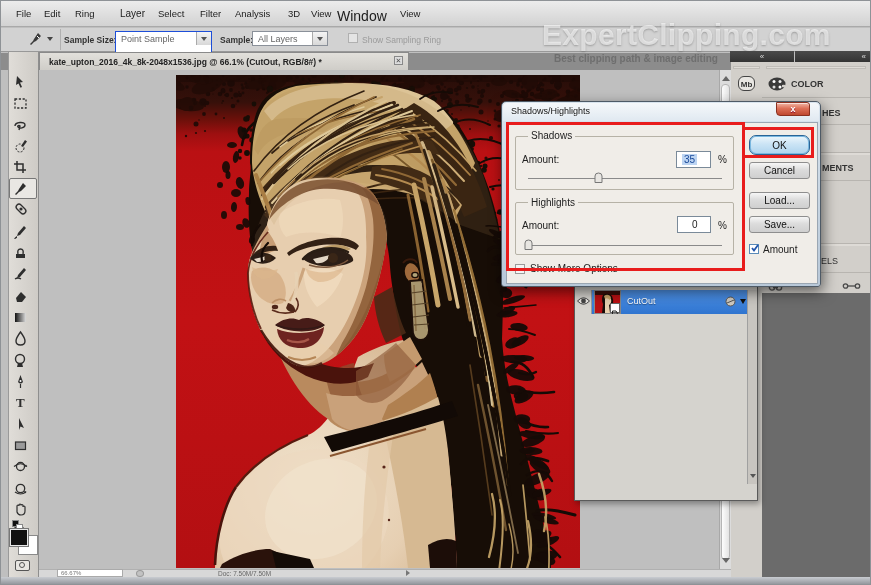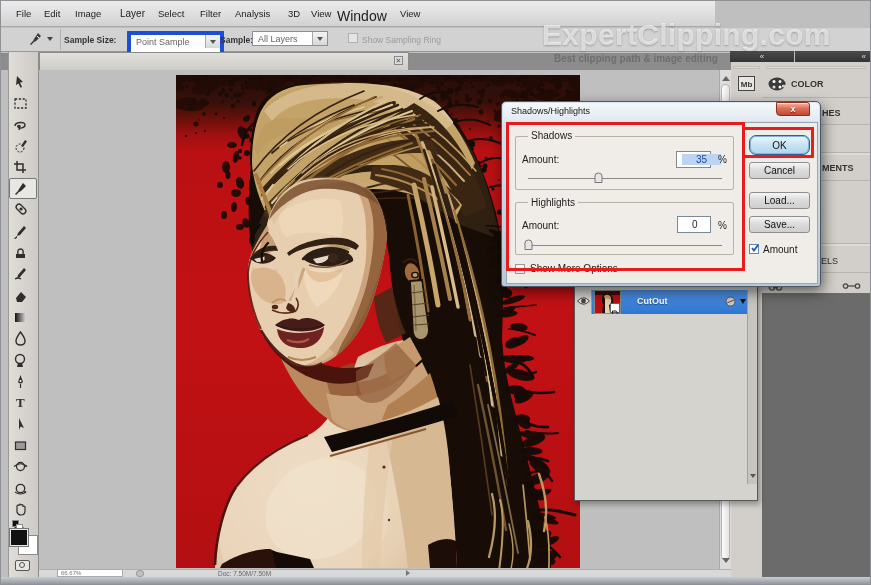--- a/index.html
+++ b/index.html
@@ -4,44 +4,44 @@
 *{margin:0;padding:0;box-sizing:border-box}
 html,body{width:871px;height:585px;overflow:hidden}
 body{font-family:"Liberation Sans",sans-serif;background:#bfbfbf;position:relative}
 .abs{position:absolute}
 </style></head>
 <body>
 
 <div class="abs" style="left:0;top:0;width:871px;height:585px;border:1px solid #8e9296"></div>
 <div class="abs" style="left:866px;top:60px;width:4px;height:518px;background:#c6c8cb"></div>
 
-<div class="abs" style="left:1px;top:1px;width:714px;height:26px;background:linear-gradient(#ececec,#d2d2d2);border-bottom:1px solid #a9a9a9">
+<div class="abs" style="left:1px;top:1px;width:869px;height:26px;background:linear-gradient(#ececec,#d2d2d2);border-bottom:1px solid #a9a9a9">
     <span class="abs" style="left:15px;top:7px;font-size:9.5px;color:#1c1c1c">File</span>
     <span class="abs" style="left:43px;top:7px;font-size:9.5px;color:#1c1c1c">Edit</span>
-    <span class="abs" style="left:74px;top:7px;font-size:9.5px;color:#1c1c1c">Image</span>
+    <span class="abs" style="left:74px;top:7px;font-size:9.5px;color:#1c1c1c">Ring</span>
     <span class="abs" style="left:119px;top:7px;font-size:10px;color:#1c1c1c">Layer</span>
     <span class="abs" style="left:157px;top:7px;font-size:9.5px;color:#1c1c1c">Select</span>
     <span class="abs" style="left:199px;top:7px;font-size:9.5px;color:#1c1c1c">Filter</span>
     <span class="abs" style="left:234px;top:7px;font-size:9.5px;color:#1c1c1c">Analysis</span>
     <span class="abs" style="left:287px;top:7px;font-size:9.5px;color:#1c1c1c">3D</span>
     <span class="abs" style="left:310px;top:7px;font-size:9.5px;color:#1c1c1c">View</span>
     <span class="abs" style="left:336px;top:7px;font-size:14px;color:#1c1c1c">Window</span>
     <span class="abs" style="left:399px;top:7px;font-size:9.5px;color:#1c1c1c">View</span>
   </div>
 
 <div class="abs" style="left:1px;top:28px;width:869px;height:24px;background:#d2d2d2;border-bottom:1px solid #989898">
   <div class="abs" style="left:8px;top:1px;width:52px;height:21px;border-right:1px solid #b0b0b0">
     <svg class="abs" style="left:16px;top:2px" width="18" height="18" viewBox="0 0 18 18">
         <path d="M13,2 l3,3 -5,5 -2,1 -3,3 -1,-1 3,-3 1,-2 z" fill="#3a3a3a"></path>
         <path d="M12,5 l2,2" stroke="#fff" stroke-width="1"></path>
       </svg>
     <div class="abs" style="left:38px;top:8px;width:0;height:0;border:3px solid transparent;border-top:4px solid #444"></div>
   </div>
   <span class="abs" style="left:63px;top:7px;font-size:8.5px;font-weight:bold;color:#333">Sample Size:</span>
-  <div class="abs" style="left:126px;top:3px;width:97px;height:25px;background:#fff;border:4px solid #1d4ed8">
+  <div class="abs" style="left:114px;top:3px;width:97px;height:25px;background:#fff;border:1px solid #1d4ed8">
      <span class="abs" style="left:5px;top:2px;font-size:9px;color:#666">Point Sample</span>
      <div class="abs" style="right:0;top:0;width:15px;height:13px;background:linear-gradient(#f4f4f4,#d8d8d8);border-left:1px solid #aaa">
         <div class="abs" style="left:4px;top:5px;border:3px solid transparent;border-top:4px solid #555"></div>
       </div>
   </div>
   <span class="abs" style="left:219px;top:7px;font-size:8.5px;font-weight:bold;color:#333">Sample:</span>
   <div class="abs" style="left:251px;top:3px;width:76px;height:15px;background:#fff;border:1px solid #8a9099">
      <span class="abs" style="left:5px;top:2px;font-size:9px;color:#666">All Layers</span>
      <div class="abs" style="right:0;top:0;width:15px;height:13px;background:linear-gradient(#f4f4f4,#d8d8d8);border-left:1px solid #aaa">
         <div class="abs" style="left:4px;top:5px;border:3px solid transparent;border-top:4px solid #555"></div>
@@ -50,20 +50,21 @@
   <div class="abs" style="left:347px;top:5px;width:10px;height:10px;background:#e4e4e4;border:1px solid #b0b0b0"></div>
   <span class="abs" style="left:361px;top:7px;font-size:8.5px;color:#9b9b9b">Show Sampling Ring</span>
 </div>
 
 <div class="abs" style="left:542px;top:18px;width:310px;font-size:30px;font-weight:bold;color:rgba(255,255,255,0.62);text-shadow:0 1px 2px rgba(105,105,105,0.5);letter-spacing:0.3px">ExpertClipping.com</div>
 
 <div class="abs" style="left:1px;top:53px;width:730px;height:17px;background:#8c8c8c"></div>
 <div class="abs" style="left:554px;top:53px;width:240px;height:11px;font-size:10px;font-weight:bold;color:rgba(70,70,70,0.42)">Best clipping path &amp; image editing</div>
 <div class="abs" style="left:8px;top:52px;width:23px;height:9px;background:#4c4c4c;color:#ddd;font-size:7px;text-align:center;line-height:9px">»</div>
 <div class="abs" style="left:39px;top:52px;width:370px;height:18px;background:linear-gradient(#e2e0db,#cfcdc8);border:1px solid #8a8a8a;border-bottom:none">
+  <span class="abs" style="left:9px;top:4px;font-size:8.5px;font-weight:bold;color:#222">kate_upton_2016_4k_8k-2048x1536.jpg @ 66.1% (CutOut, RGB/8#) *</span>
   <span class="abs" style="left:354px;top:3px;width:9px;height:9px;border:1px solid #888;background:#ddd;font-size:7px;line-height:8px;text-align:center;color:#555">✕</span>
 </div>
 
 <div class="abs" style="left:38px;top:70px;width:693px;height:499px;background:#bfbfbf"></div>
 
 <div class="abs" style="left:176px;top:75px;width:404px;height:493px">
     <svg width="404" height="493" viewBox="0 0 404 493" style="position:absolute;left:0;top:0;display:block">
       <defs>
 <linearGradient id="bgg" x1="0" y1="0" x2="0" y2="1">
 <stop offset="0" stop-color="#260d08"></stop>
@@ -991,21 +992,21 @@
 
 <div class="abs" style="left:731px;top:62px;width:31px;height:515px;background:#d2cfca"></div>
 <div class="abs" style="left:762px;top:62px;width:108px;height:231px;background:#d2cfca"></div>
 <div class="abs" style="left:762px;top:293px;width:108px;height:284px;background:#6b6b6b"></div>
 
 <div class="abs" style="left:730px;top:51px;width:64px;height:11px;background:linear-gradient(#4a4a4a,#333);color:#ddd;font-size:8px;text-align:center;line-height:11px">«</div>
 <div class="abs" style="left:795px;top:51px;width:75px;height:11px;background:linear-gradient(#4a4a4a,#333);color:#ccc;font-size:8px;line-height:11px">
     <span style="float:right;margin-right:4px;color:#ddd">«</span>
   </div>
 
-<div class="abs" style="left:738px;top:76px;width:17px;height:15px;border:1.5px solid #444;border-radius:0;background:#e8e6e2;font-size:8px;font-weight:bold;color:#333;text-align:center;line-height:15px">Mb</div>
+<div class="abs" style="left:738px;top:76px;width:17px;height:15px;border:1.5px solid #444;border-radius:6px;background:#e8e6e2;font-size:8px;font-weight:bold;color:#333;text-align:center;line-height:15px">Mb</div>
 <div class="abs" style="left:733px;top:66px;width:27px;height:3px;background:#dedbd6;border:1px solid #c0bdb8"></div>
 <div class="abs" style="left:766px;top:66px;width:100px;height:3px;background:#dedbd6;border:1px solid #c0bdb8"></div>
 
 <svg class="abs" style="left:768px;top:77px" width="19" height="14" viewBox="0 0 19 14">
     <ellipse cx="9" cy="7" rx="8.5" ry="6.5" fill="#3a3a3a"></ellipse>
     <circle cx="6" cy="4.5" r="1.5" fill="#fff"></circle>
     <circle cx="12" cy="4.5" r="1.5" fill="#eee"></circle>
     <circle cx="6" cy="10" r="1.5" fill="#ddd"></circle>
     <circle cx="12" cy="10" r="1.5" fill="#fff"></circle>
     <path d="M14,8 q3,-1 4,1 q-2,2 -4,1 z" fill="#d2cfca"></path>
@@ -1027,21 +1028,21 @@
   </svg>
 <svg class="abs" style="left:842px;top:282px" width="20" height="8" viewBox="0 0 20 8">
     <circle cx="3.5" cy="4" r="2.2" fill="none" stroke="#4a4a4a" stroke-width="1.3"></circle>
     <circle cx="15.5" cy="4" r="2.2" fill="none" stroke="#4a4a4a" stroke-width="1.3"></circle>
     <path d="M5,4 L14,4" stroke="#4a4a4a" stroke-width="1.3"></path>
   </svg>
 
 <div class="abs" style="left:574px;top:285px;width:184px;height:216px;background:#d5d3ce;border:1px solid #5a5a5a;box-shadow:2px 3px 6px rgba(0,0,0,0.35)">
 
   <div class="abs" style="left:0;top:4px;width:172px;height:24px;background:linear-gradient(#4f93e8,#2f74cf)">
-    <span class="abs" style="left:62px;top:6px;font-size:9px;font-weight:bold;color:#fff;text-shadow:0 1px 1px rgba(0,0,0,0.4)">CutOut</span>
+    <span class="abs" style="left:52px;top:6px;font-size:9px;font-weight:normal;color:#fff;text-shadow:0 1px 1px rgba(0,0,0,0.4)">CutOut</span>
     <svg class="abs" style="left:150px;top:6px" width="11" height="11" viewBox="0 0 11 11">
         <circle cx="5.5" cy="5.5" r="4.5" fill="#cfcac0" stroke="#555" stroke-width="1"></circle>
         <path d="M2,7 L9,4" stroke="#555" stroke-width="1"></path>
       </svg>
     <div class="abs" style="left:165px;top:9px;width:0;height:0;border:3.5px solid transparent;border-top:5px solid #111"></div>
   </div>
 
   <div class="abs" style="left:0;top:4px;width:17px;height:24px;background:#d5d3ce;border-right:1px solid #9a9a9a"></div>
   <svg class="abs" style="left:2px;top:10px" width="13" height="10" viewBox="0 0 13 10">
       <path d="M0.5,5 Q6.5,-1.5 12.5,5 Q6.5,11.5 0.5,5 Z" fill="#e9e7e3" stroke="#444" stroke-width="1"></path>
@@ -1074,21 +1075,21 @@
   <span class="abs" style="left:9px;top:3.5px;font-size:9px;color:#111;text-shadow:0 0 3px #fff">Shadows/Highlights</span>
 
   <div class="abs" style="left:274px;top:0px;width:34px;height:14px;background:linear-gradient(#f2b6a6,#dd7058 45%,#bf4830);border:1px solid #8a3020;border-radius:0 3px 0 4px;color:#fff;font-size:9px;font-weight:bold;text-align:center;line-height:13px;text-shadow:0 1px 1px #802;box-shadow:inset 0 1px 0 rgba(255,255,255,0.6)">x</div>
 
   <div class="abs" style="left:4px;top:20px;width:312px;height:162px;background:#f0ede8;border:1px solid #9aa6b2"></div>
 
   <div class="abs" style="left:13px;top:34px;width:219px;height:54px;border:1px solid #b6b2a6;border-radius:2px"></div>
   <span class="abs" style="left:26px;top:28px;font-size:10px;color:#222;background:#f0ede8;padding:0 3px">Shadows</span>
   <span class="abs" style="left:20px;top:52px;font-size:10px;color:#222">Amount:</span>
   <div class="abs" style="left:174px;top:49px;width:35px;height:17px;background:#fff;border:1px solid #7a8a99">
-    <span class="abs" style="left:5px;top:2px;font-size:10px;color:#1a4a9a;background:#bcd4f2;padding:0 14px">35</span>
+    <span class="abs" style="left:5px;top:2px;font-size:10px;color:#1a4a9a;background:#bcd4f2;padding:0 2px">35</span>
   </div>
   <span class="abs" style="left:216px;top:52px;font-size:10px;color:#222">%</span>
   <div class="abs" style="left:26px;top:76px;width:194px;height:1px;background:#8a8a8a"></div>
   <svg class="abs" style="left:91px;top:70px" width="11" height="12" viewBox="0 0 11 12">
       <path d="M2,4 Q2,1 5.5,1 Q9,1 9,4 L9,10.5 L2,10.5 Z" fill="#e8e6e2" stroke="#777" stroke-width="1"></path>
     </svg>
 
   <div class="abs" style="left:13px;top:100px;width:219px;height:53px;border:1px solid #b6b2a6;border-radius:2px"></div>
   <span class="abs" style="left:26px;top:95px;font-size:10px;color:#222;background:#f0ede8;padding:0 3px">Highlights</span>
   <span class="abs" style="left:20px;top:118px;font-size:10px;color:#222">Amount:</span>

